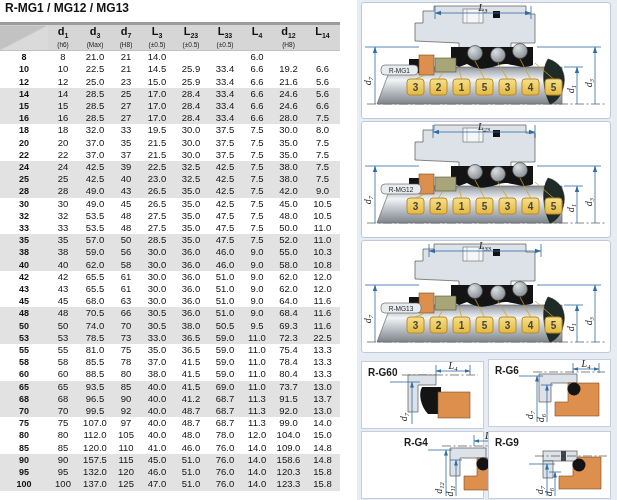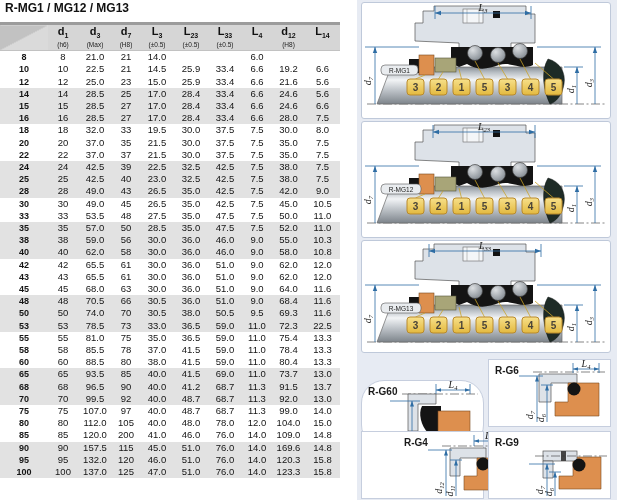--- a/index.html
+++ b/index.html
@@ -20,21 +20,21 @@
   tbody td.rowlabel{font-weight:bold;font-size:9px;}
   tbody tr.band td{background:#e2e2e2;}
   
   .panel{position:absolute;left:357px;top:0;width:260px;height:500px;background:#e7ebf3;}
   .dbox{position:absolute;left:4px;width:250px;background:#fff;
         border:1px solid #bfc9da;border-radius:3px;box-sizing:border-box;}
   #dbox1{top:2px;height:117px;} #dbox2{top:121px;height:117px;} #dbox3{top:240px;height:113px;}
   .dbox svg{width:246px;height:113px;display:block;margin:0 auto;}
   .sbox{position:absolute;width:123px;height:68px;background:#fff;
         border:1px solid #c6cede;box-sizing:border-box;}
-  #sbox1{left:4px;top:380px;border-radius:23px;} #sbox2{left:131px;top:359px;}
+  #sbox1{left:4px;top:361px;} #sbox2{left:131px;top:359px;}
   #sbox3{left:4px;top:431px;padding-left:36px;} #sbox4{left:131px;top:431px;}
   .sbox svg{width:121px;height:66px;display:block;}
   
   .dim{stroke:#2e6da4;stroke-width:0.8;fill:none;}
   .dimf{fill:#2e6da4;stroke:none;}
   .cl{stroke:#333;stroke-width:0.6;stroke-dasharray:9 2.5 2 2.5;fill:none;}
   .dlabel{font-family:"Liberation Serif",serif;font-style:italic;font-size:10px;fill:#1a1a1a;}
   .ssub{font-size:6.5px;}
   .part-gray{fill:#dde2e8;stroke:#555;stroke-width:0.7;}
   .part-black{fill:#141414;stroke:none;}
@@ -337,20 +337,32 @@
           <td>49.0</td>
           <td>45</td>
           <td>26.5</td>
           <td>35.0</td>
           <td>42.5</td>
           <td>7.5</td>
           <td>45.0</td>
           <td>10.5</td>
         </tr>
         <tr>
+          <td class="rowlabel">32</td>
+          <td>32</td>
+          <td>53.5</td>
+          <td>48</td>
+          <td>27.5</td>
+          <td>35.0</td>
+          <td>47.5</td>
+          <td>7.5</td>
+          <td>48.0</td>
+          <td>10.5</td>
+        </tr>
+        <tr>
           <td class="rowlabel">33</td>
           <td>33</td>
           <td>53.5</td>
           <td>48</td>
           <td>27.5</td>
           <td>35.0</td>
           <td>47.5</td>
           <td>7.5</td>
           <td>50.0</td>
           <td>11.0</td>
@@ -556,38 +568,38 @@
           <td>48.0</td>
           <td>78.0</td>
           <td>12.0</td>
           <td>104.0</td>
           <td>15.0</td>
         </tr>
         <tr>
           <td class="rowlabel">85</td>
           <td>85</td>
           <td>120.0</td>
-          <td>200</td>
+          <td>110</td>
           <td>41.0</td>
           <td>46.0</td>
           <td>76.0</td>
           <td>14.0</td>
           <td>109.0</td>
           <td>14.8</td>
         </tr>
         <tr class="band">
           <td class="rowlabel">90</td>
           <td>90</td>
           <td>157.5</td>
           <td>115</td>
           <td>45.0</td>
           <td>51.0</td>
           <td>76.0</td>
           <td>14.0</td>
-          <td>169.6</td>
+          <td>158.6</td>
           <td>14.8</td>
         </tr>
         <tr class="band">
           <td class="rowlabel">95</td>
           <td>95</td>
           <td>132.0</td>
           <td>120</td>
           <td>46.0</td>
           <td>51.0</td>
           <td>76.0</td>

